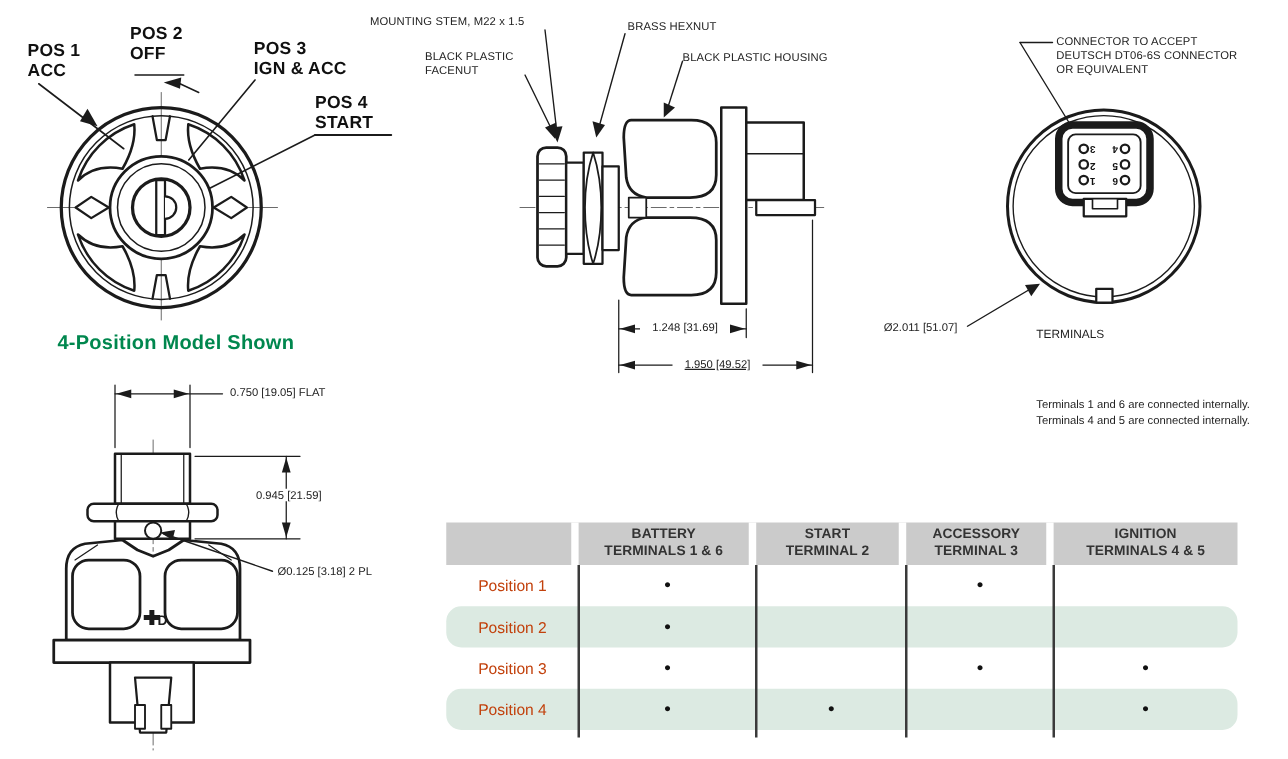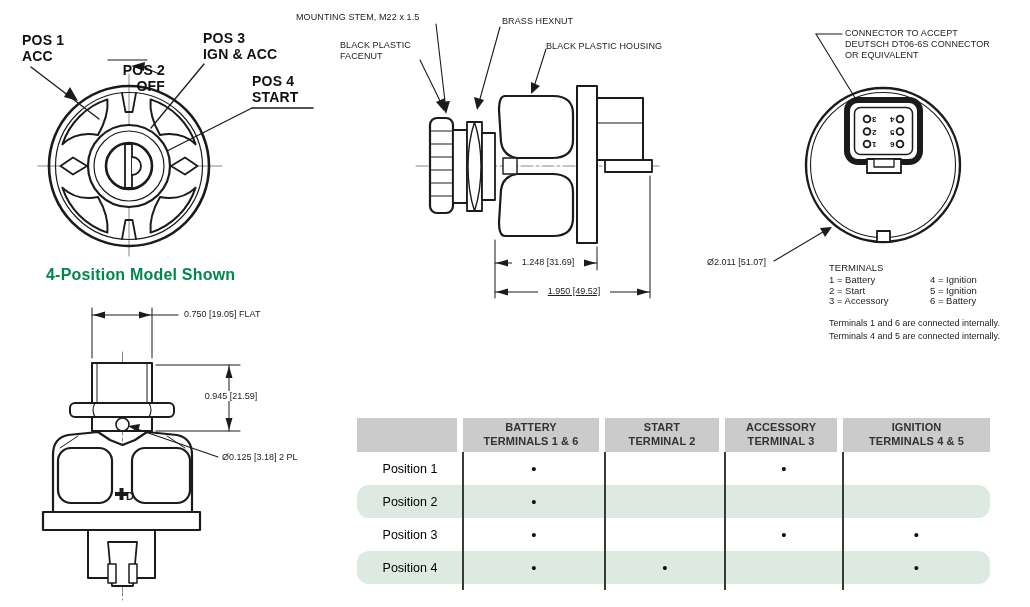--- a/index.html
+++ b/index.html
@@ -19,21 +19,21 @@
              transform:rotate(180deg);line-height:8px;}
   
   #conn-table{position:absolute;left:357px;top:418px;width:633px;z-index:2;}
   .thead{display:grid;grid-template-columns:106px 142px 120px 118px 147px;height:34px;}
   .th{background:#cbcbcb;box-sizing:border-box;display:flex;flex-direction:column;
       justify-content:center;font-size:11px;font-weight:bold;
       line-height:1.25;color:#333;text-align:center;letter-spacing:.1px;}
   .th.gap{border-right:6px solid #fff;}
   .trow{display:grid;grid-template-columns:106px 142px 120px 118px 147px;height:33px;}
   .trow.alt{background:#dceae2;border-radius:12px;}
-  .td{display:flex;align-items:center;justify-content:center;font-size:12.5px;color:#000000;}
+  .td{display:flex;align-items:center;justify-content:center;font-size:12.5px;color:#c2410c;}
   .td.dot{font-size:15px;color:#111;}
   .vline{position:absolute;width:2px;background:#3a3a3a;top:34px;height:138px;z-index:1;}
 </style>
 </head>
 <body>
 
 <div id="canvas">
 
   <svg id="lineart" width="1030" height="607" viewBox="0 0 1030 607" fill="none" stroke="#1b1b1b" stroke-linejoin="round" stroke-linecap="round">
 
@@ -170,21 +170,21 @@
         <polygon points="229,366 225.5,378 232.5,378" fill="#1b1b1b" stroke="none"></polygon>
         <polygon points="229,430 225.5,418 232.5,418" fill="#1b1b1b" stroke="none"></polygon>
         <line x1="218" y1="457" x2="131" y2="427" stroke-width="1.1"></line>
         <polygon points="128,426 140,424 138,432" fill="#1b1b1b" stroke="none"></polygon>
       </g>
     </g>
   </svg>
 
   <div class="lbl pos" style="left:22px;top:33px;">POS 1
 ACC</div>
-  <div class="lbl pos" style="left:115px;top:19px;width:50px;text-align:right;margin-top:44px;">POS 2
+  <div class="lbl pos" style="left:104px;top:19px;width:50px;text-align:left;">POS 2
 OFF</div>
   <div class="lbl pos" style="left:179px;top:31px;margin-left:24px;">POS 3
 IGN &amp; ACC</div>
   <div class="lbl pos" style="left:252px;top:74px;">POS 4
 START</div>
   <div class="lbl caption" style="left:46px;top:266px;">4-Position Model Shown</div>
 
   <div class="lbl callout" style="left:296px;top:12px;">MOUNTING STEM, M22 x 1.5</div>
   <div class="lbl callout" style="left:502px;top:16px;">BRASS HEXNUT</div>
   <div class="lbl callout" style="left:340px;top:40px;">BLACK PLASTIC
@@ -199,32 +199,20 @@
   <div class="lbl dim" style="left:705px;top:257px;background:none;">Ø2.011 [51.07]</div>
 
   <span class="pin-digit" style="left:872px;top:115px;">3</span>
   <span class="pin-digit" style="left:890px;top:115px;">4</span>
   <span class="pin-digit" style="left:872px;top:127.5px;">2</span>
   <span class="pin-digit" style="left:890px;top:127.5px;">5</span>
   <span class="pin-digit" style="left:872px;top:140px;">1</span>
   <span class="pin-digit" style="left:890px;top:140px;">6</span>
 
   <div class="lbl" style="left:829px;top:262px;font-size:9.5px;color:#222;">TERMINALS</div>
-  <div class="lbl legend" style="left:829px;top:275px;">
-    <div class="col" style="width:101px;">
-      <span>1 = Battery</span>
-      <span>2 = Start</span>
-      <span>3 = Accessory</span>
-    </div>
-    <div class="col">
-      <span>4 = Ignition</span>
-      <span>5 = Ignition</span>
-      <span>6 = Battery</span>
-    </div>
-  </div>
   <div class="lbl notes" style="left:829px;top:317px;">
     <div>Terminals 1 and 6 are connected internally.</div>
     <div>Terminals 4 and 5 are connected internally.</div>
   </div>
 
   <div class="lbl dim" style="left:182px;top:309px;background:none;">0.750 [19.05] FLAT</div>
   <div class="lbl dim center" style="left:197px;top:391px;width:64px;">0.945 [21.59]</div>
   <div class="lbl dim" style="left:220px;top:452px;background:none;">Ø0.125 [3.18] 2 PL</div>
 
   <div id="conn-table">

